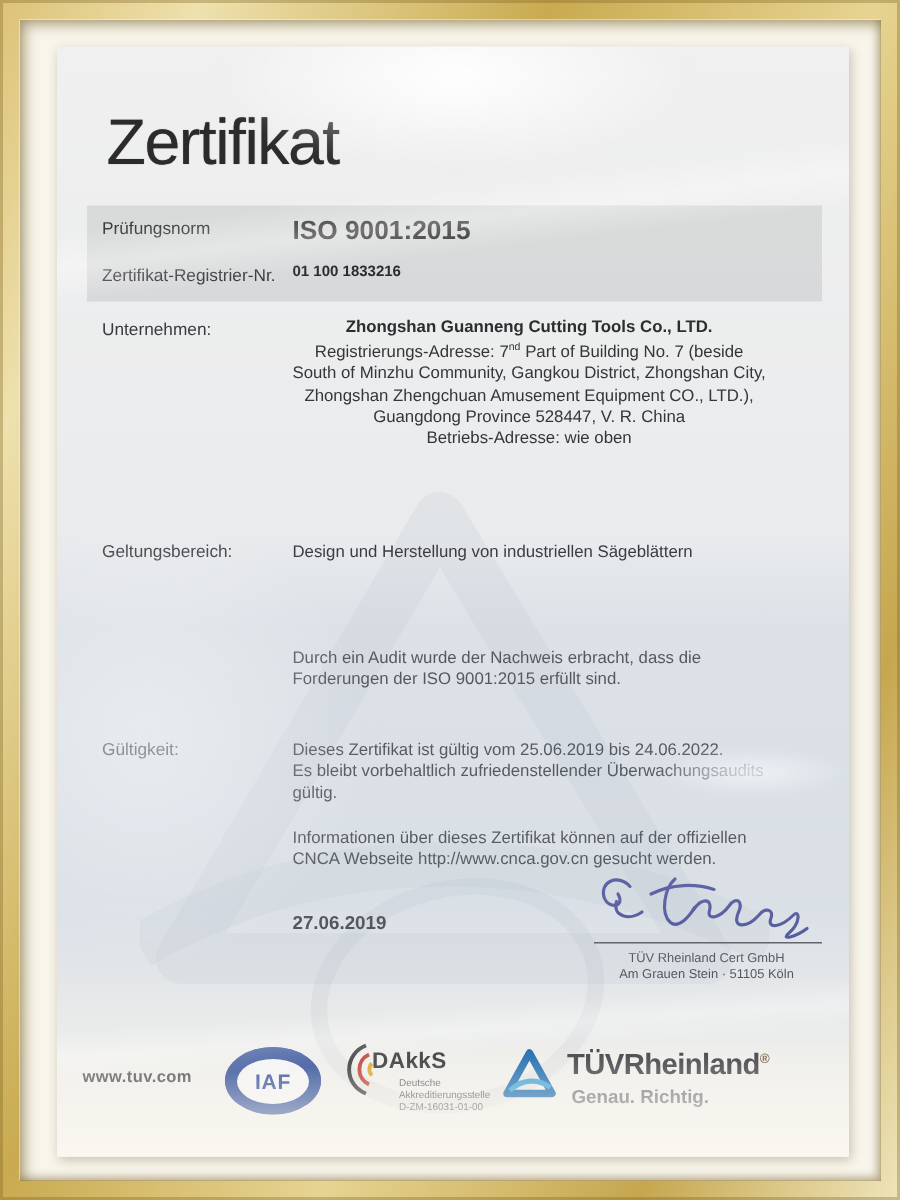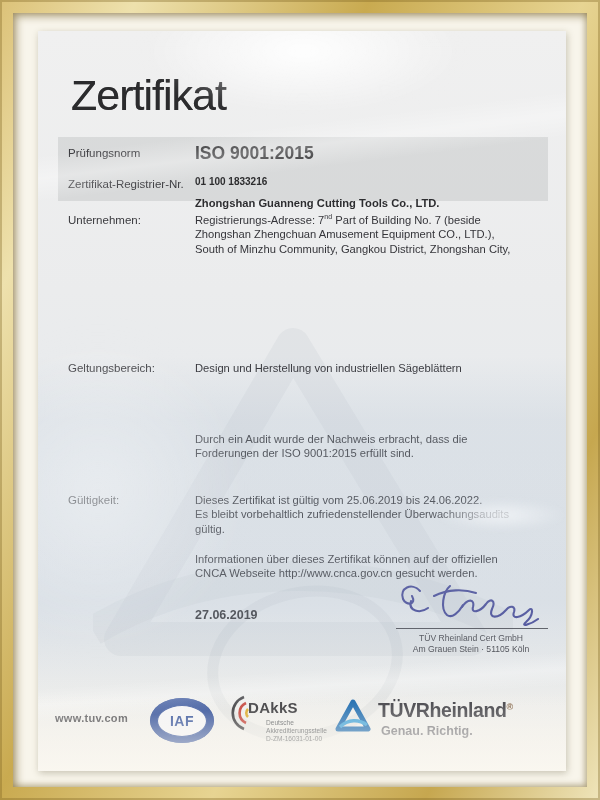--- a/index.html
+++ b/index.html
@@ -108,25 +108,27 @@
   <h1 class="abs title">Zertifikat</h1>
 
   <div class="abs band">
     <span class="lbl" style="top:10px;">Prüfungsnorm</span>
     <span class="iso-val">ISO 9001:2015</span>
     <span class="lbl" style="top:41px;">Zertifikat-Registrier-Nr.</span>
     <span class="reg-val">01 100 1833216</span>
   </div>
 
   <span class="abs lbl label-col" style="top:183px;">Unternehmen:</span>
-  <div class="abs val-col" style="top:165px;">
+  <div class="abs val-col" style="top:180px;text-align:center;">
     <div class="bold">Zhongshan Guanneng Cutting Tools Co., LTD.</div>
     <div><span>Registrierungs-Adresse: 7</span><sup>nd</sup><span> Part of Building No. 7 (beside</span></div>
+    <div>South of Minzhu Community, Gangkou District, Zhongshan City,</div>
     <div>Zhongshan Zhengchuan Amusement Equipment CO., LTD.),</div>
-    <div>South of Minzhu Community, Gangkou District, Zhongshan City,</div>
+    <div>Guangdong Province 528447, V. R. China</div>
+    <div>Betriebs-Adresse: wie oben</div>
   </div>
 
   <span class="abs lbl label-col" style="top:331px;">Geltungsbereich:</span>
   <div class="abs val-col" style="top:330px;">Design und Herstellung von industriellen Sägeblättern</div>
 
   <div class="abs val-col" style="top:401px;">
     <div>Durch ein Audit wurde der Nachweis erbracht, dass die</div>
     <div>Forderungen der ISO 9001:2015 erfüllt sind.</div>
   </div>
 

